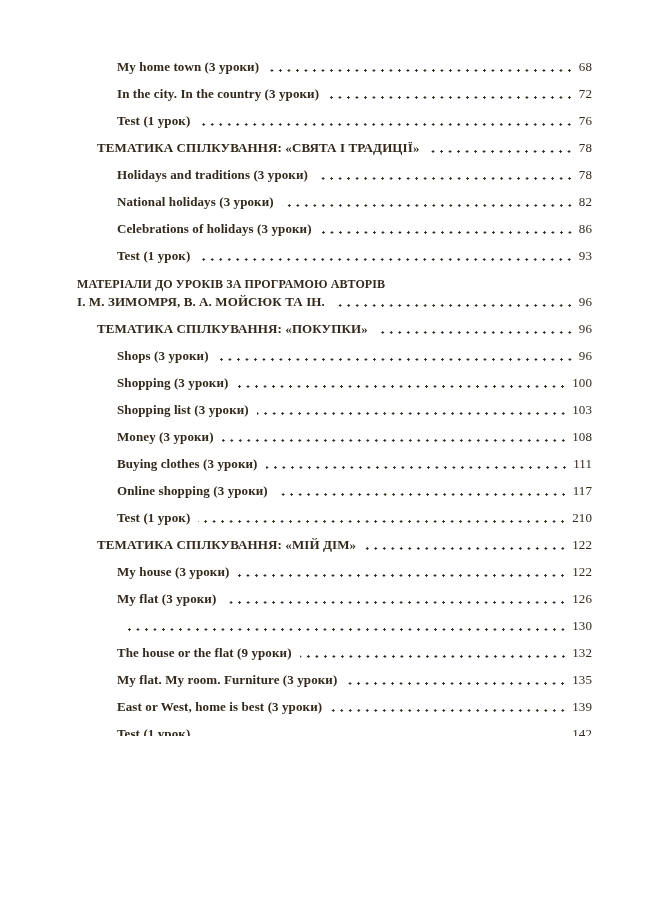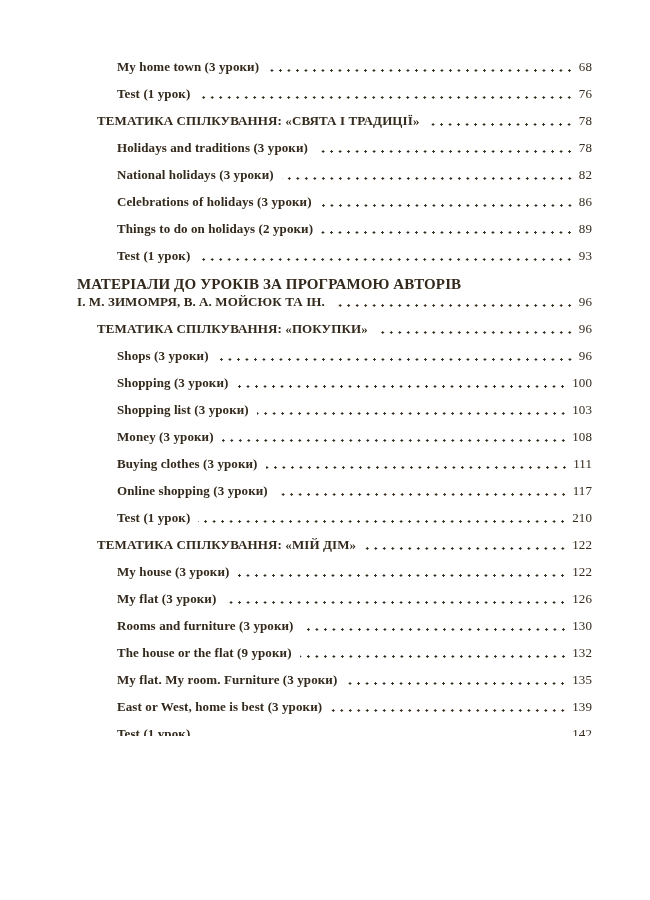--- a/index.html
+++ b/index.html
@@ -30,21 +30,21 @@
     font-weight: bold;
     line-height: 14px;
     margin-bottom: 13px;
     letter-spacing: 0.1px;
     white-space: nowrap;
   }
   .lvl-entry   { padding-left: 40px; }
   .lvl-section { padding-left: 20px; margin-top: 7px; text-align: right; }
   .part { margin-top: 14px; }
   .part-line1 {
-    font-size: 15px;
+    font-size: 12px;
     font-weight: bold;
     line-height: 14px;
     margin-bottom: 4px;
     letter-spacing: 0.1px;
     white-space: nowrap;
   }
   .leader {
     flex: 1 1 auto;
     align-self: flex-end;
     height: 13px;
@@ -83,20 +83,25 @@
 
 <div class="page">
 
   <div class="toc">
   <div class="row lvl-entry">
     <span>My home town (3 уроки)</span>
     <span class="leader"></span>
     <span class="pno">68</span>
   </div>
 
+  <div class="row lvl-entry">
+    <span>In the city. In the country (3 уроки)</span>
+    <span class="leader"></span>
+    <span class="pno">72</span>
+  </div>
 
   <div class="row lvl-entry">
     <span>Test (1 урок)</span>
     <span class="leader"></span>
     <span class="pno">76</span>
   </div>
 
   <div class="row lvl-section">
     <span>ТЕМАТИКА СПІЛКУВАННЯ: «СВЯТА І ТРАДИЦІЇ»</span>
     <span class="leader"></span>
@@ -114,25 +119,20 @@
     <span class="leader"></span>
     <span class="pno">82</span>
   </div>
 
   <div class="row lvl-entry">
     <span>Celebrations of holidays (3 уроки)</span>
     <span class="leader"></span>
     <span class="pno">86</span>
   </div>
 
-  <div class="row lvl-entry">
-    <span>Things to do on holidays (2 уроки)</span>
-    <span class="leader"></span>
-    <span class="pno">89</span>
-  </div>
 
   <div class="row lvl-entry">
     <span>Test (1 урок)</span>
     <span class="leader"></span>
     <span class="pno">93</span>
   </div>
 
   <div class="part">
     <div class="part-line1">МАТЕРІАЛИ ДО УРОКІВ ЗА ПРОГРАМОЮ АВТОРІВ</div>
     <div class="row">
@@ -203,21 +203,20 @@
     <span class="pno">122</span>
   </div>
 
   <div class="row lvl-entry">
     <span>My flat (3 уроки)</span>
     <span class="leader"></span>
     <span class="pno">126</span>
   </div>
 
   <div class="row lvl-entry">
-    <span>Rooms and furniture (3 уроки)</span>
     <span class="leader"></span>
     <span class="pno">130</span>
   </div>
 
   <div class="row lvl-entry">
     <span>The house or the flat (9 уроки)</span>
     <span class="leader"></span>
     <span class="pno">132</span>
   </div>
 

